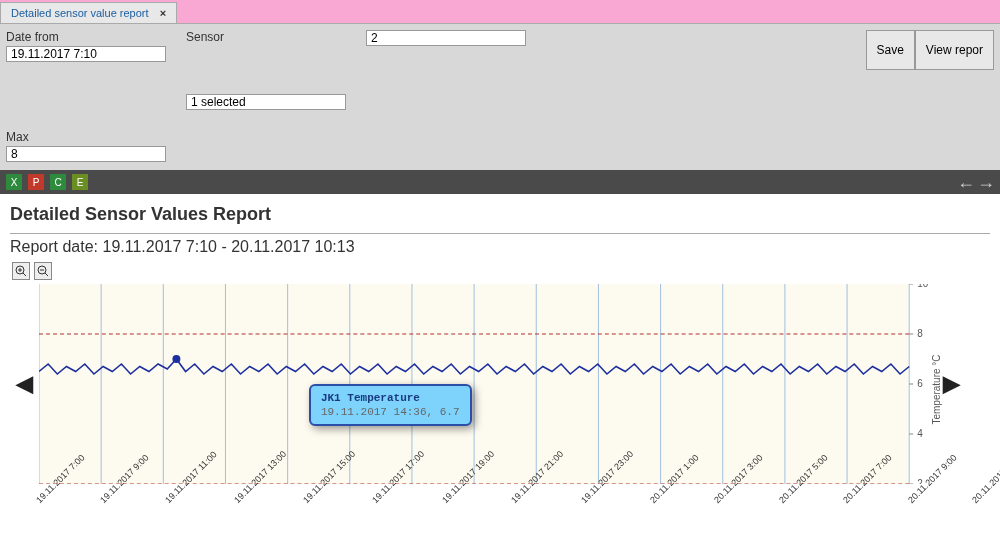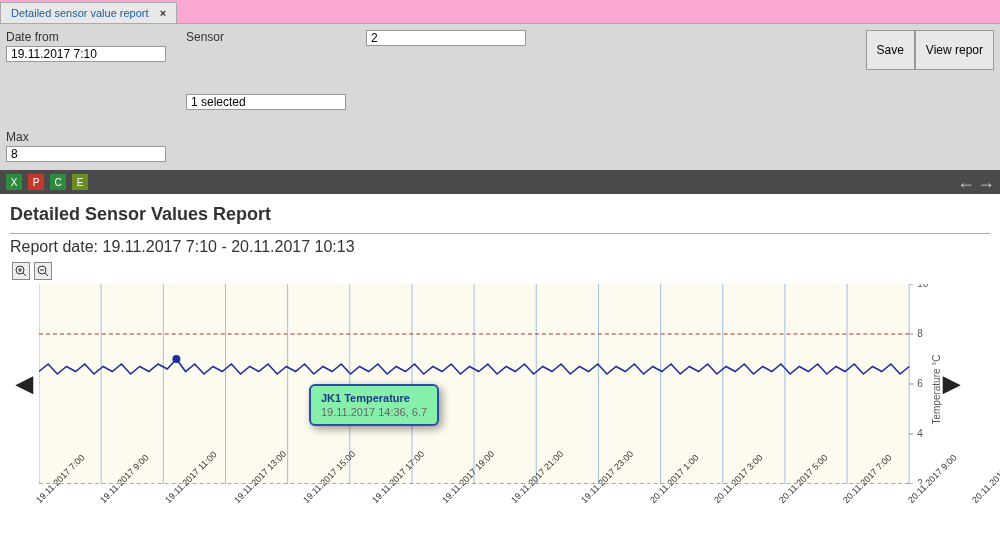--- a/index.html
+++ b/index.html
@@ -23,21 +23,21 @@
 .report-meta { font-size: 16px; margin: 4px 0; }
 .zoom-btns { display: flex; gap: 4px; margin: 6px 0 4px 2px; }
 .zoom-btn { width: 18px; height: 18px; border: 1px solid #888; background: #eee; display: flex; align-items: center; justify-content: center; font-size: 11px; cursor: pointer; }
 .chart-wrap { position: relative; display: flex; align-items: center; }
 .arrow { font-size: 22px; font-weight: bold; cursor: pointer; padding: 0 6px; color: #222; user-select: none; }
 .chart-box { position: relative; flex: 1; height: 200px; }
 .yaxis-label { position: absolute; right: -34px; top: 50%; transform: rotate(-90deg); transform-origin: center; font-size: 10px; color: #555; white-space: nowrap; }
 .xaxis { display: flex; margin-left: 18px; margin-right: 46px; margin-top: 4px; }
 .xtick { flex: 1; font-size: 9px; color: #333; transform: rotate(-45deg); transform-origin: top left; white-space: nowrap; position: relative; left: 6px; top: 10px; }
 .xaxis-wrap { height: 70px; overflow: visible; }
-.tooltip { position: absolute; background: #86efac; border: 2px solid #2b4fa8; border-radius: 6px; padding: 6px 10px; box-shadow: 3px 3px 8px rgba(0,0,0,0.4); font-size: 11px; z-index: 10; }
+.tooltip { position: absolute; background: #7dd3fc; border: 2px solid #2b4fa8; border-radius: 6px; padding: 6px 10px; box-shadow: 3px 3px 8px rgba(0,0,0,0.4); font-size: 11px; z-index: 10; font-family: Liberation Mono, monospace; }
 .tooltip .tt-title { font-weight: bold; color: #1a3a80; margin-bottom: 2px; }
 .tooltip .tt-sub { color: #666; }
 svg text.ytick { font-size: 10px; fill: #555; }
 </style>
 </head>
 <body>
 
 <div class="tab-bar">
   <span class="tab">
     <span>Detailed sensor value report</span>

